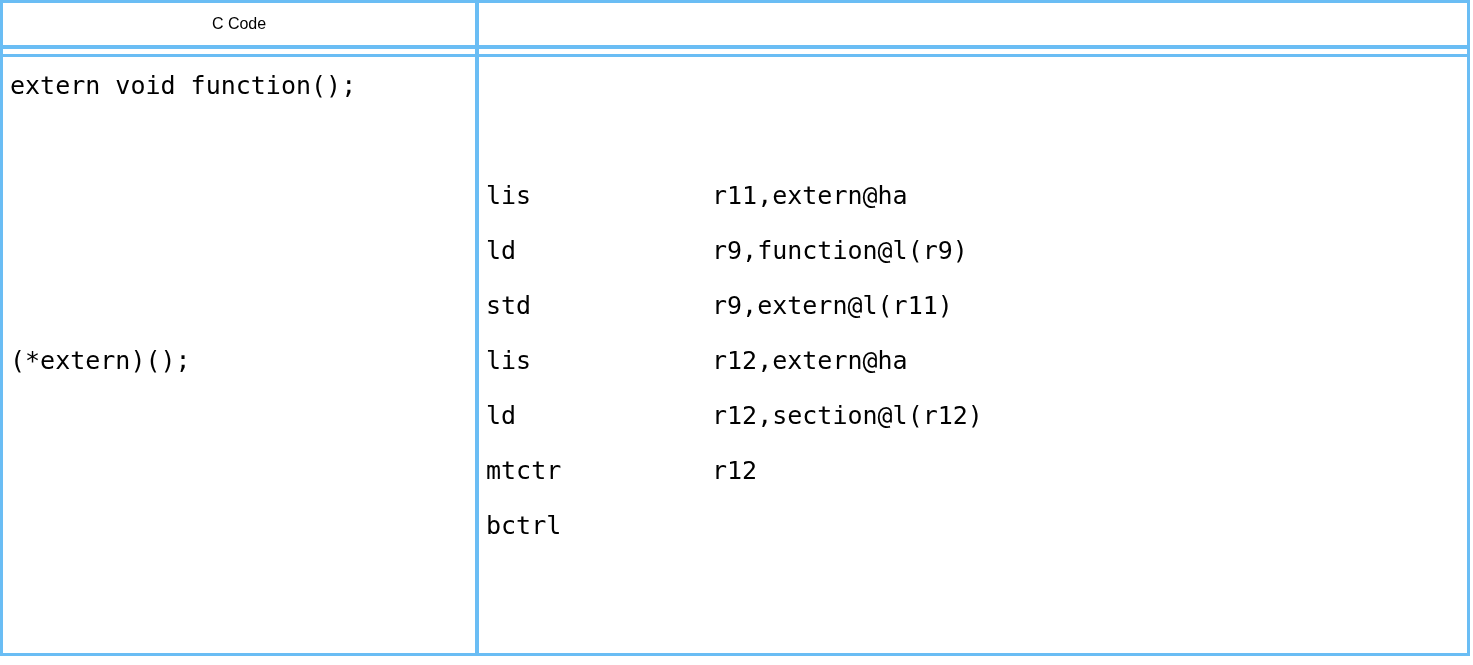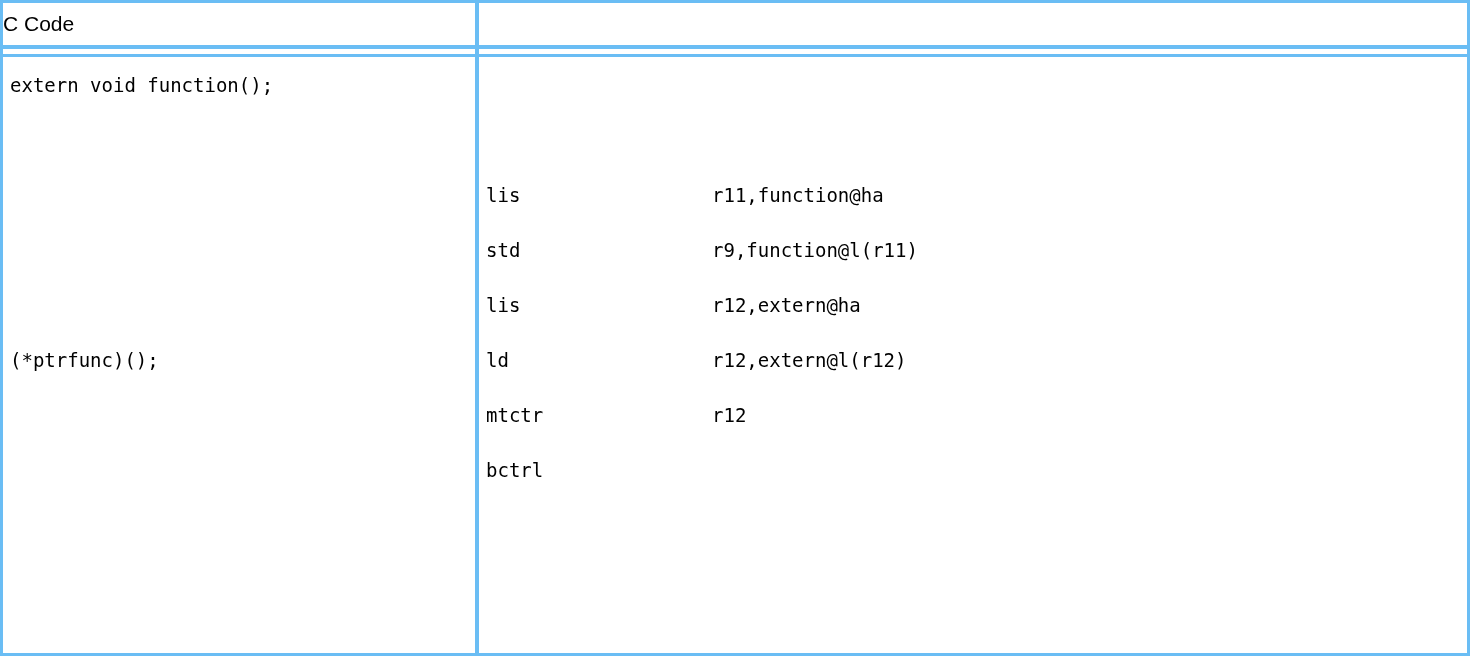--- a/index.html
+++ b/index.html
@@ -24,23 +24,23 @@
     border:3px solid var(--blue);
     background:#ffffff;
     display:grid;
     grid-template-columns:472px 4px 1fr;
     grid-template-rows:42px 4px 5px 3px 1fr;
   }
   .th{
     grid-row:1;
     display:flex;
     align-items:center;
-    justify-content:flex-start;
+    justify-content:center;
     font-family:"Liberation Sans", sans-serif;
-    font-size:21px;
+    font-size:16px;
     color:var(--ink);
     white-space:nowrap;
   }
   .th-c{ grid-column:1; }
   .th-asm{ grid-column:3; }
   .hrule{
     grid-column:1 / -1;
     background:var(--blue);
   }
   .hrule-1{ grid-row:2; }
@@ -48,21 +48,21 @@
   .vrule{
     grid-column:2;
     grid-row:1 / -1;
     background:var(--blue);
   }
   .cell{
     grid-row:5;
     overflow:hidden;
     padding:1px 16px 0 7px;
     font-family:"DejaVu Sans Mono", monospace;
-    font-size:19px;
+    font-size:25px;
     color:var(--ink);
   }
   .cell-c{ grid-column:1; }
   .cell-asm{ grid-column:3; }
   .code-line{
     height:55px;
     line-height:55px;
     white-space:pre;
   }
   .mn{
@@ -82,30 +82,31 @@
   <div class="hrule hrule-1"></div>
   <div class="hrule hrule-2"></div>
   <div class="vrule"></div>
 
   <div class="cell cell-c">
     <div class="code-line">extern void function();</div>
     <div class="code-line"></div>
     <div class="code-line"></div>
     <div class="code-line"></div>
     <div class="code-line"></div>
-    <div class="code-line">(*ptrfunc)();</div>
+    <div class="code-line">(*extern)();</div>
     <div class="code-line"></div>
     <div class="code-line"></div>
     <div class="code-line"></div>
   </div>
 
   <div class="cell cell-asm">
     <div class="code-line"><span class="mn"></span><span></span></div>
     <div class="code-line"><span class="mn"></span><span></span></div>
-    <div class="code-line"><span class="mn">lis</span><span>r11,function@ha</span></div>
-    <div class="code-line"><span class="mn">std</span><span>r9,function@l(r11)</span></div>
+    <div class="code-line"><span class="mn">lis</span><span>r11,extern@ha</span></div>
+    <div class="code-line"><span class="mn">ld</span><span>r9,function@l(r9)</span></div>
+    <div class="code-line"><span class="mn">std</span><span>r9,extern@l(r11)</span></div>
     <div class="code-line"><span class="mn">lis</span><span>r12,extern@ha</span></div>
-    <div class="code-line"><span class="mn">ld</span><span>r12,extern@l(r12)</span></div>
+    <div class="code-line"><span class="mn">ld</span><span>r12,section@l(r12)</span></div>
     <div class="code-line"><span class="mn">mtctr</span><span>r12</span></div>
     <div class="code-line"><span class="mn">bctrl</span><span></span></div>
   </div>
 
 </div>
 
 </body></html>

